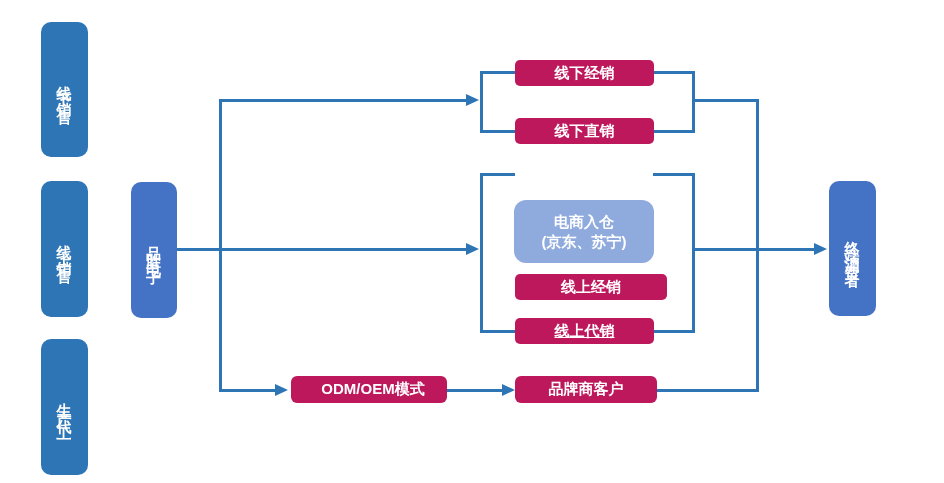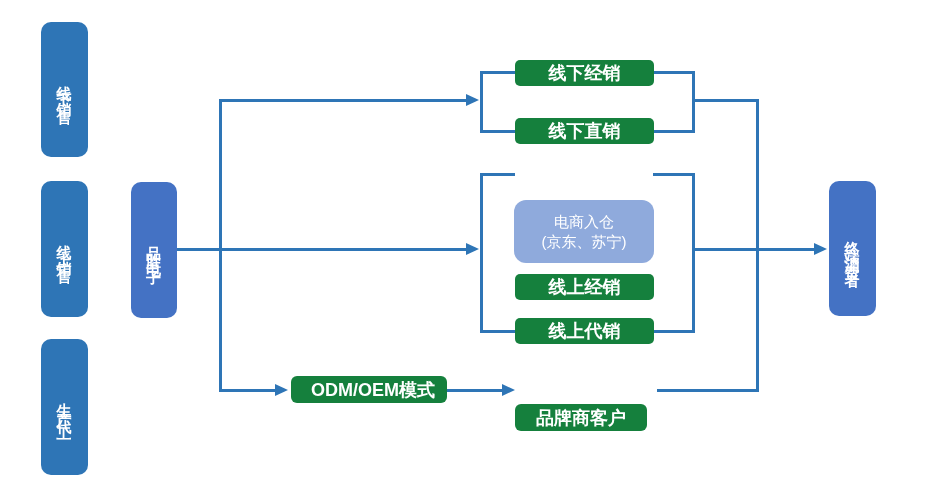--- a/index.html
+++ b/index.html
@@ -42,23 +42,23 @@
     font-size: 15px;
   }
   .v-text {
     writing-mode: vertical-rl;
     text-orientation: upright;
     letter-spacing: 8px;
     line-height: 1;
   }
   .chip {
     height: 26px;
-    background: #15803d;
+    background: #be185d;
     border-radius: 5px;
-    font-size: 18px;
+    font-size: 15px;
   }
   .chip-tall {
     background: #8FAADC;
     border-radius: 12px;
     font-size: 15px;
     line-height: 20px;
     flex-direction: column;
   }
   
   .h-line, .v-line {
@@ -101,35 +101,35 @@
     <span class="v-text">终端消费者</span>
   </div>
 
   <div class="node chip" style="left:515px; top:60px; width:139px;">
     <span>线下经销</span>
   </div>
   <div class="node chip" style="left:515px; top:118px; width:139px;">
     <span>线下直销</span>
   </div>
 
-  <div class="node chip-tall" style="left:514px; top:200px; width:140px; height:63px; display:flex; position:absolute; align-items:center; justify-content:center; color:#fff; font-weight:normal; z-index:2;">
+  <div class="node chip-tall" style="left:514px; top:200px; width:140px; height:63px; display:flex; position:absolute; align-items:center; justify-content:center; color:#fff; font-weight:bold; z-index:2;">
     <span>电商入仓</span>
     <span>(京东、苏宁)</span>
   </div>
-  <div class="node chip" style="left:515px; top:274px; width:139px;">
+  <div class="node chip" style="left:515px; top:274px; width:152px;">
     <span>线上经销</span>
   </div>
-  <div class="node chip" style="left:515px; top:318px; width:139px;">
+  <div class="node chip" style="left:515px; top:318px; width:139px;text-decoration:underline;">
     <span>线上代销</span>
   </div>
 
   <div class="node chip" style="left:291px; top:376px; width:156px; height:27px; border-radius:6px;padding-left:8px;">
     <span>ODM/OEM模式</span>
   </div>
-  <div class="node chip" style="left:515px; top:376px; width:132px; height:27px; border-radius:6px;margin-top:28px;">
+  <div class="node chip" style="left:515px; top:376px; width:142px; height:27px; border-radius:6px;">
     <span>品牌商客户</span>
   </div>
 
   <div class="h-line" style="left:177px; top:248px; width:290px;"></div>
   <div class="arrow-right" style="left:466px; top:243px;"></div>
 
   <div class="v-line" style="left:219px; top:99px; height:293px;"></div>
 
   <div class="h-line" style="left:219px; top:99px; width:248px;"></div>
   <div class="arrow-right" style="left:466px; top:94px;"></div>

